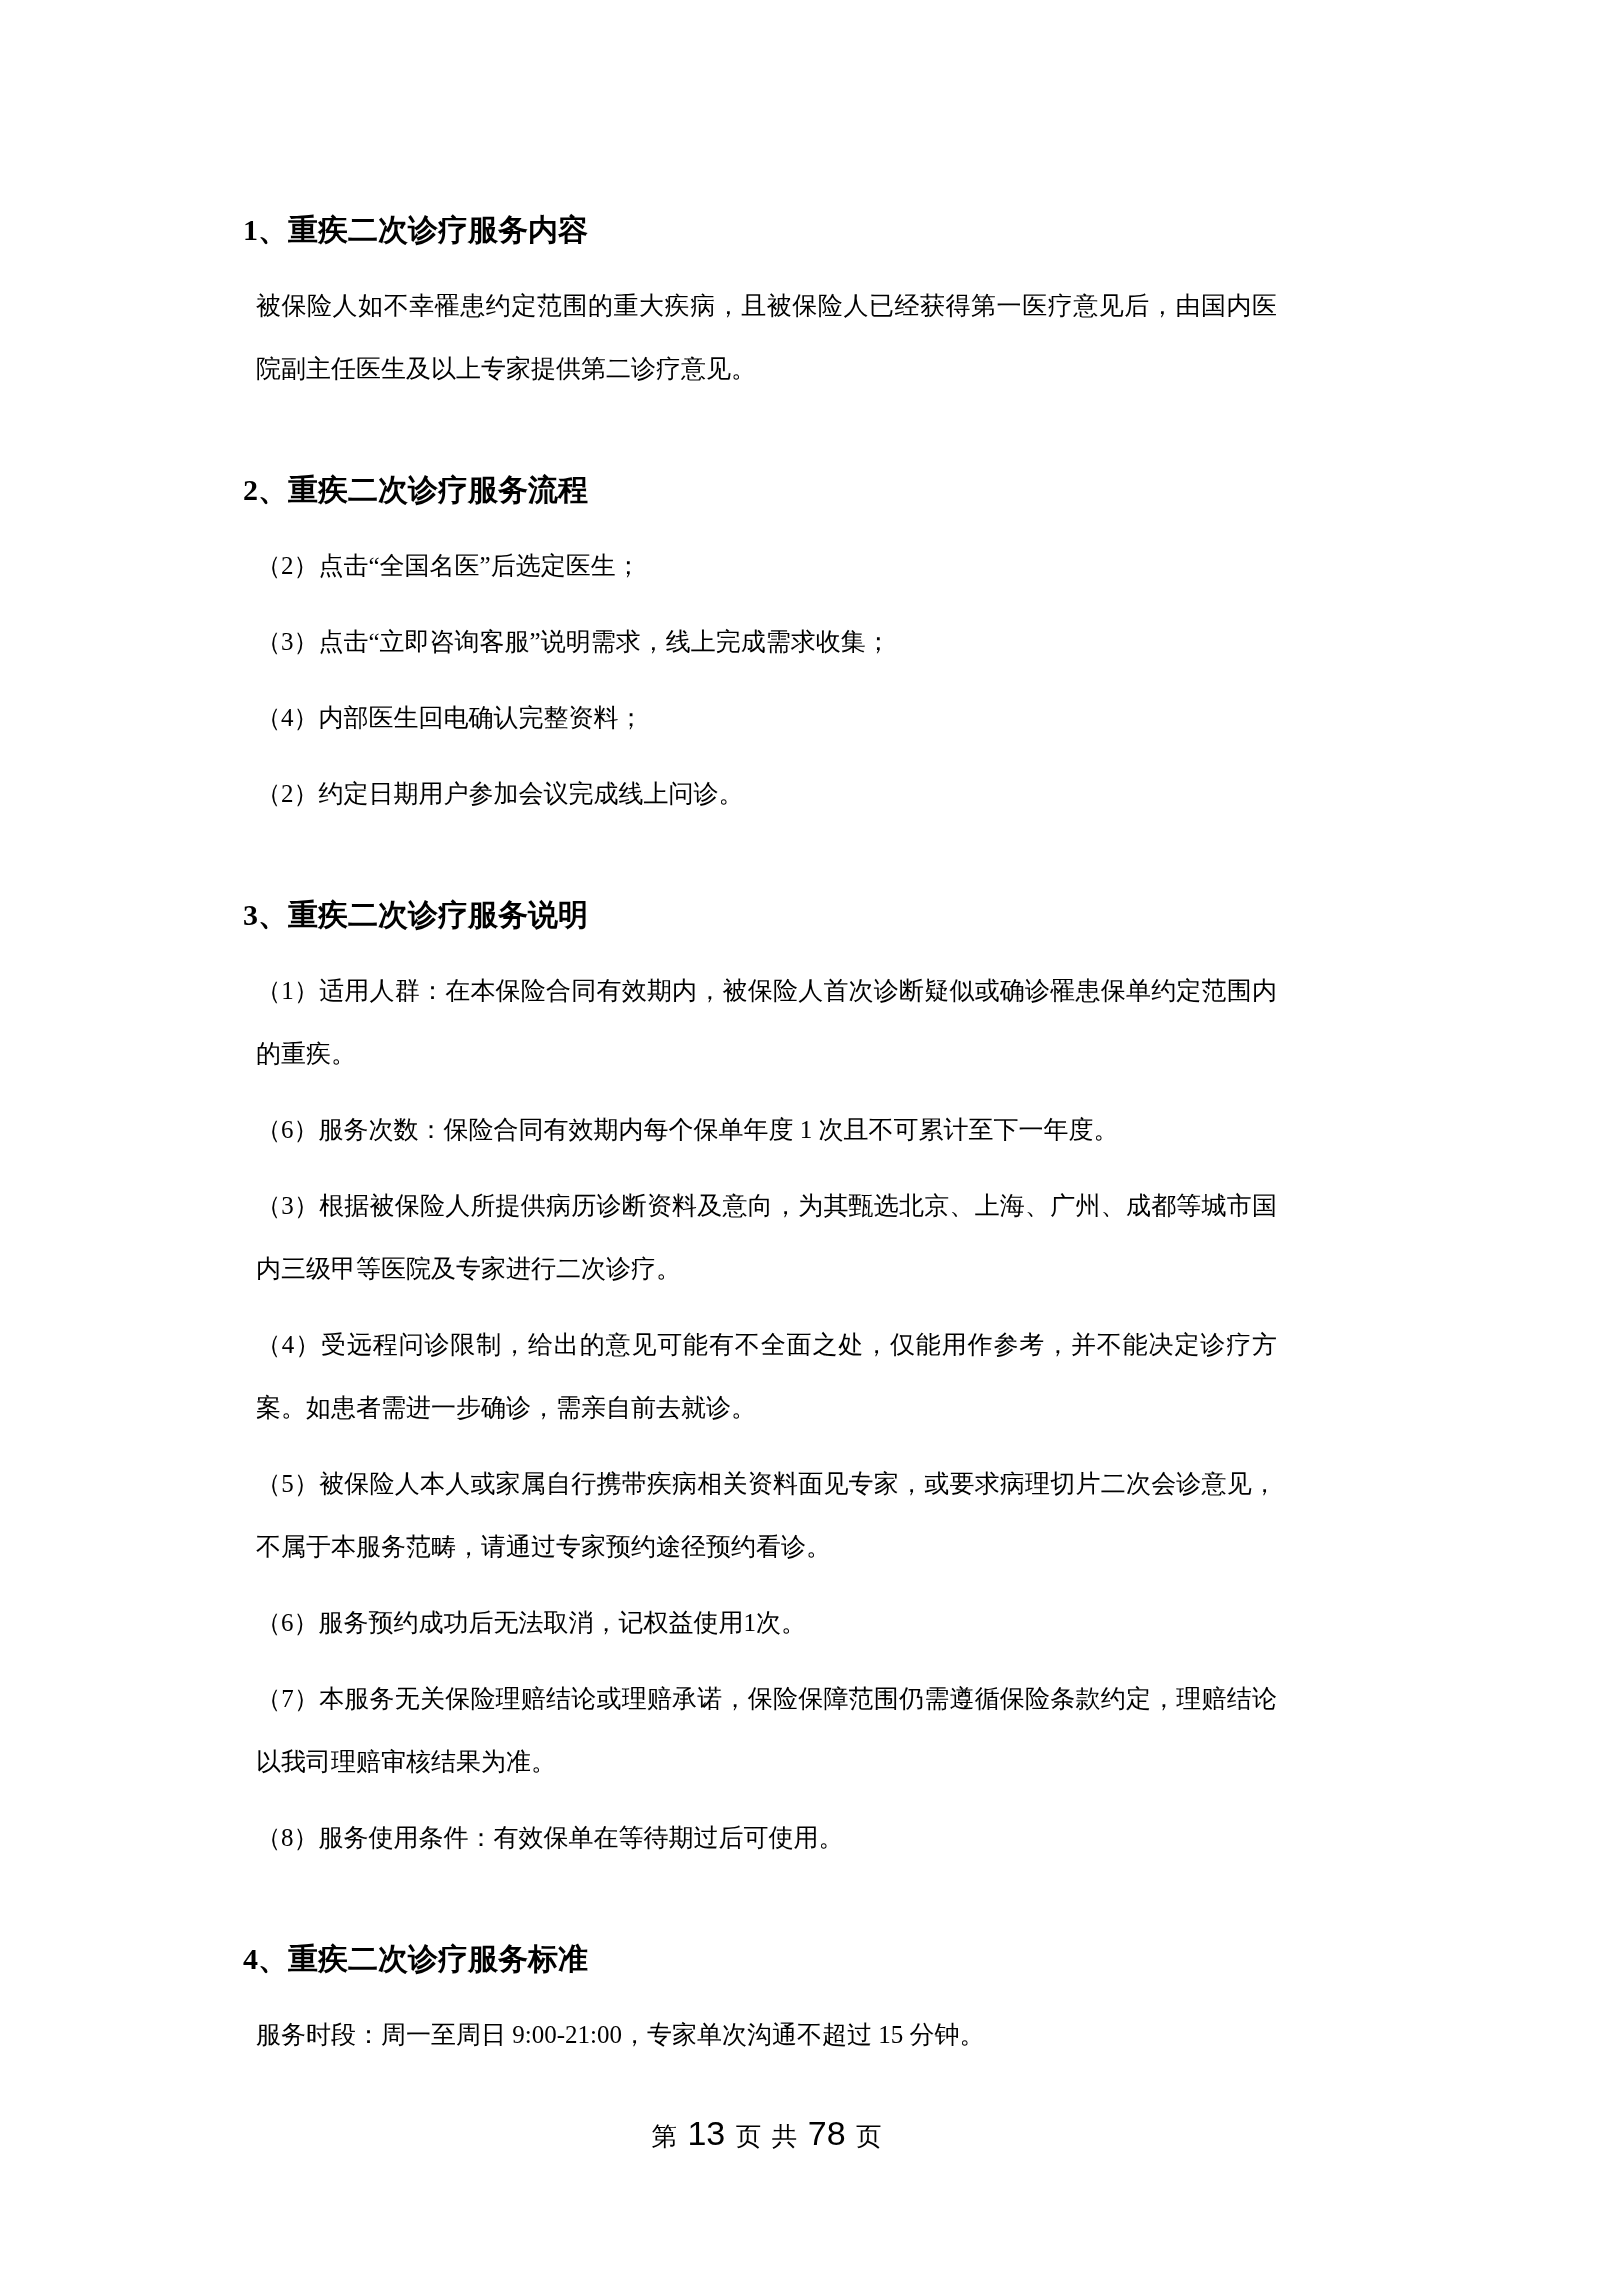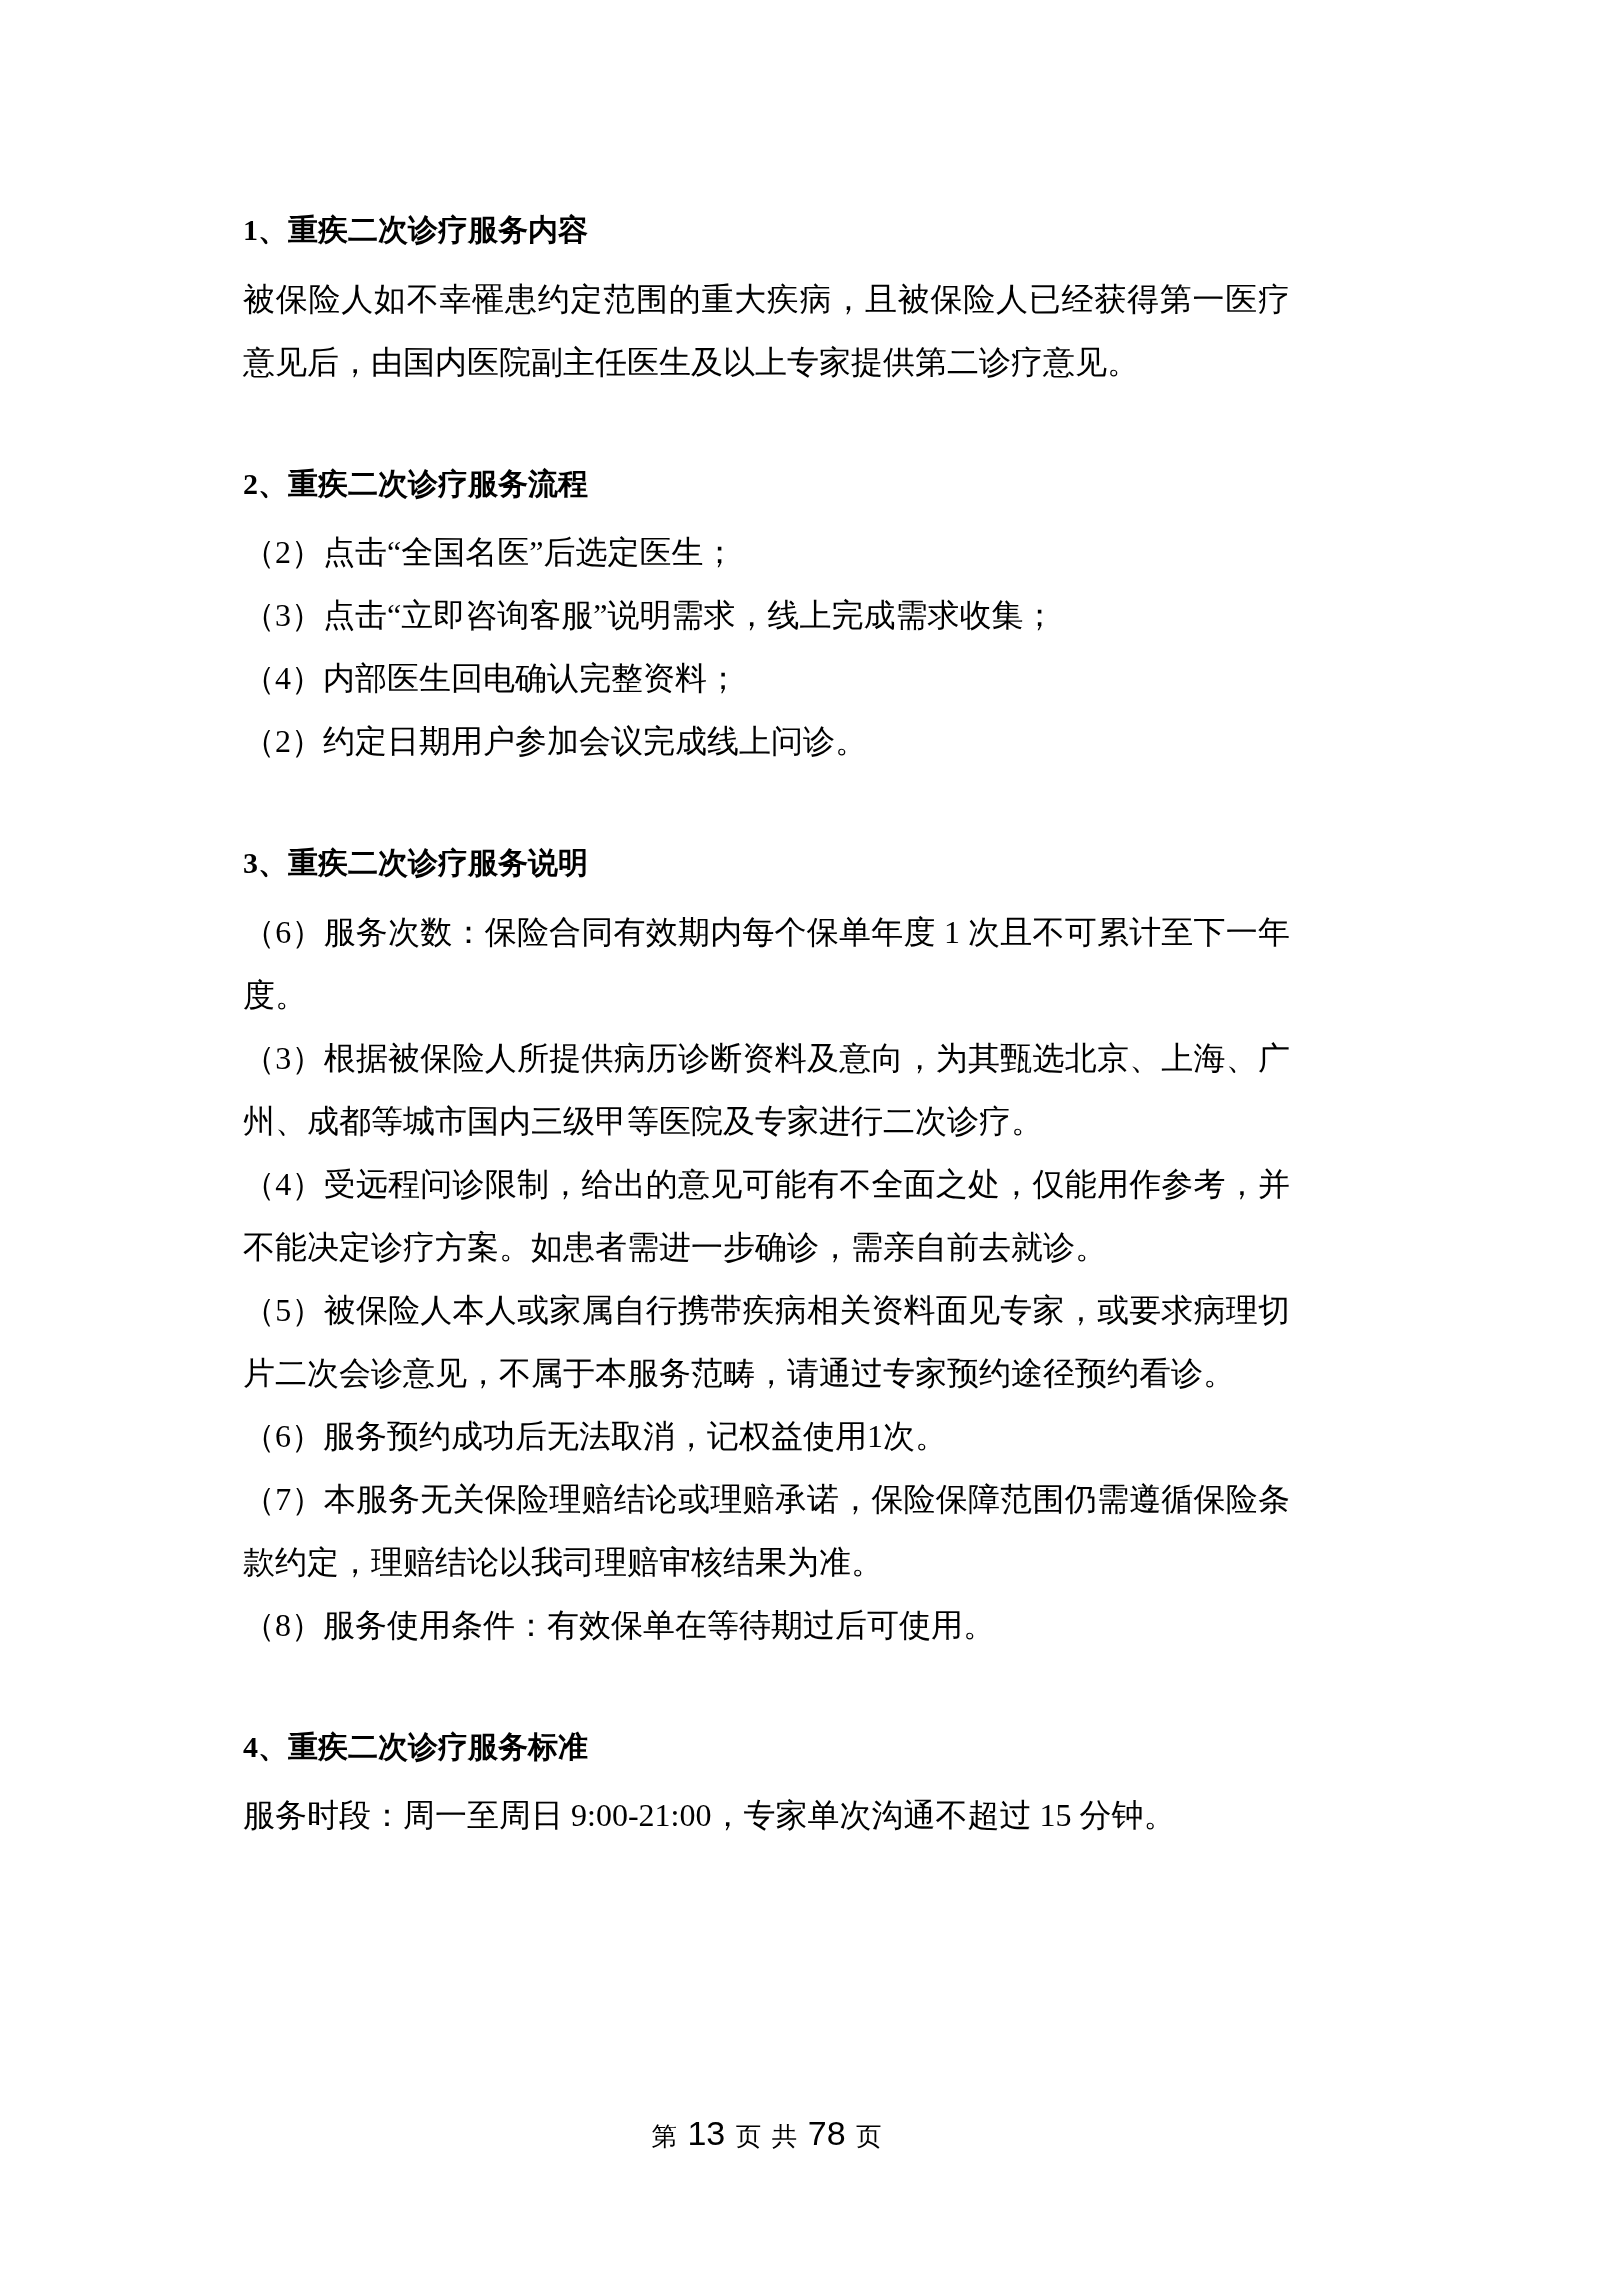--- a/index.html
+++ b/index.html
@@ -22,24 +22,24 @@
   .heading {
     font-size: 30px;
     font-weight: 700;
     line-height: 63px;
     margin: 58px 0 6.5px 0;
     text-align: left;
     white-space: nowrap;
   }
   .section:first-child .heading { margin-top: 0; }
   .para, .item {
-    font-size: 32px;
+    font-size: 25px;
     font-weight: 400;
     line-height: 63px;
-    margin: 0;
+    margin: 13px;
     text-align: justify;
     text-justify: inter-character;
   }
   .item .bold, .para .bold { font-weight: 700; }
   .footer {
     position: absolute;
     left: 0;
     top: 2118px;
     width: 100%;
     display: flex;
@@ -68,20 +68,21 @@
   <div class="section">
     <h2 class="heading">2、重疾二次诊疗服务流程</h2>
     <p class="item">（2）点击“全国名医”后选定医生；</p>
     <p class="item">（3）点击“立即咨询客服”说明需求，线上完成需求收集；</p>
     <p class="item">（4）内部医生回电确认完整资料；</p>
     <p class="item">（2）约定日期用户参加会议完成线上问诊。</p>
   </div>
 
   <div class="section">
     <h2 class="heading">3、重疾二次诊疗服务说明</h2>
+    <p class="item">（1）适用人群：在本保险合同有效期内，被保险人首次诊断疑似或确诊罹患保单约定范围内的重疾。</p>
     <p class="item">（6）服务次数：保险合同有效期内每个保单年度 1 次且不可累计至下一年度。</p>
     <p class="item">（3）根据被保险人所提供病历诊断资料及意向，为其甄选北京、上海、广州、成都等城市国内三级甲等医院及专家进行二次诊疗。</p>
     <p class="item">（4）受远程问诊限制，给出的意见可能有不全面之处，仅能用作参考，并不能决定诊疗方案。如患者需进一步确诊，需亲自前去就诊。</p>
     <p class="item">（5）被保险人本人或家属自行携带疾病相关资料面见专家，或要求病理切片二次会诊意见，不属于本服务范畴，请通过专家预约途径预约看诊。</p>
     <p class="item">（6）服务预约成功后无法取消，记权益使用1次。</p>
     <p class="item">（7）本服务无关保险理赔结论或理赔承诺，保险保障范围仍需遵循保险条款约定，理赔结论以我司理赔审核结果为准。</p>
     <p class="item">（8）服务使用条件：有效保单在等待期过后可使用。</p>
   </div>
 
   <div class="section">

